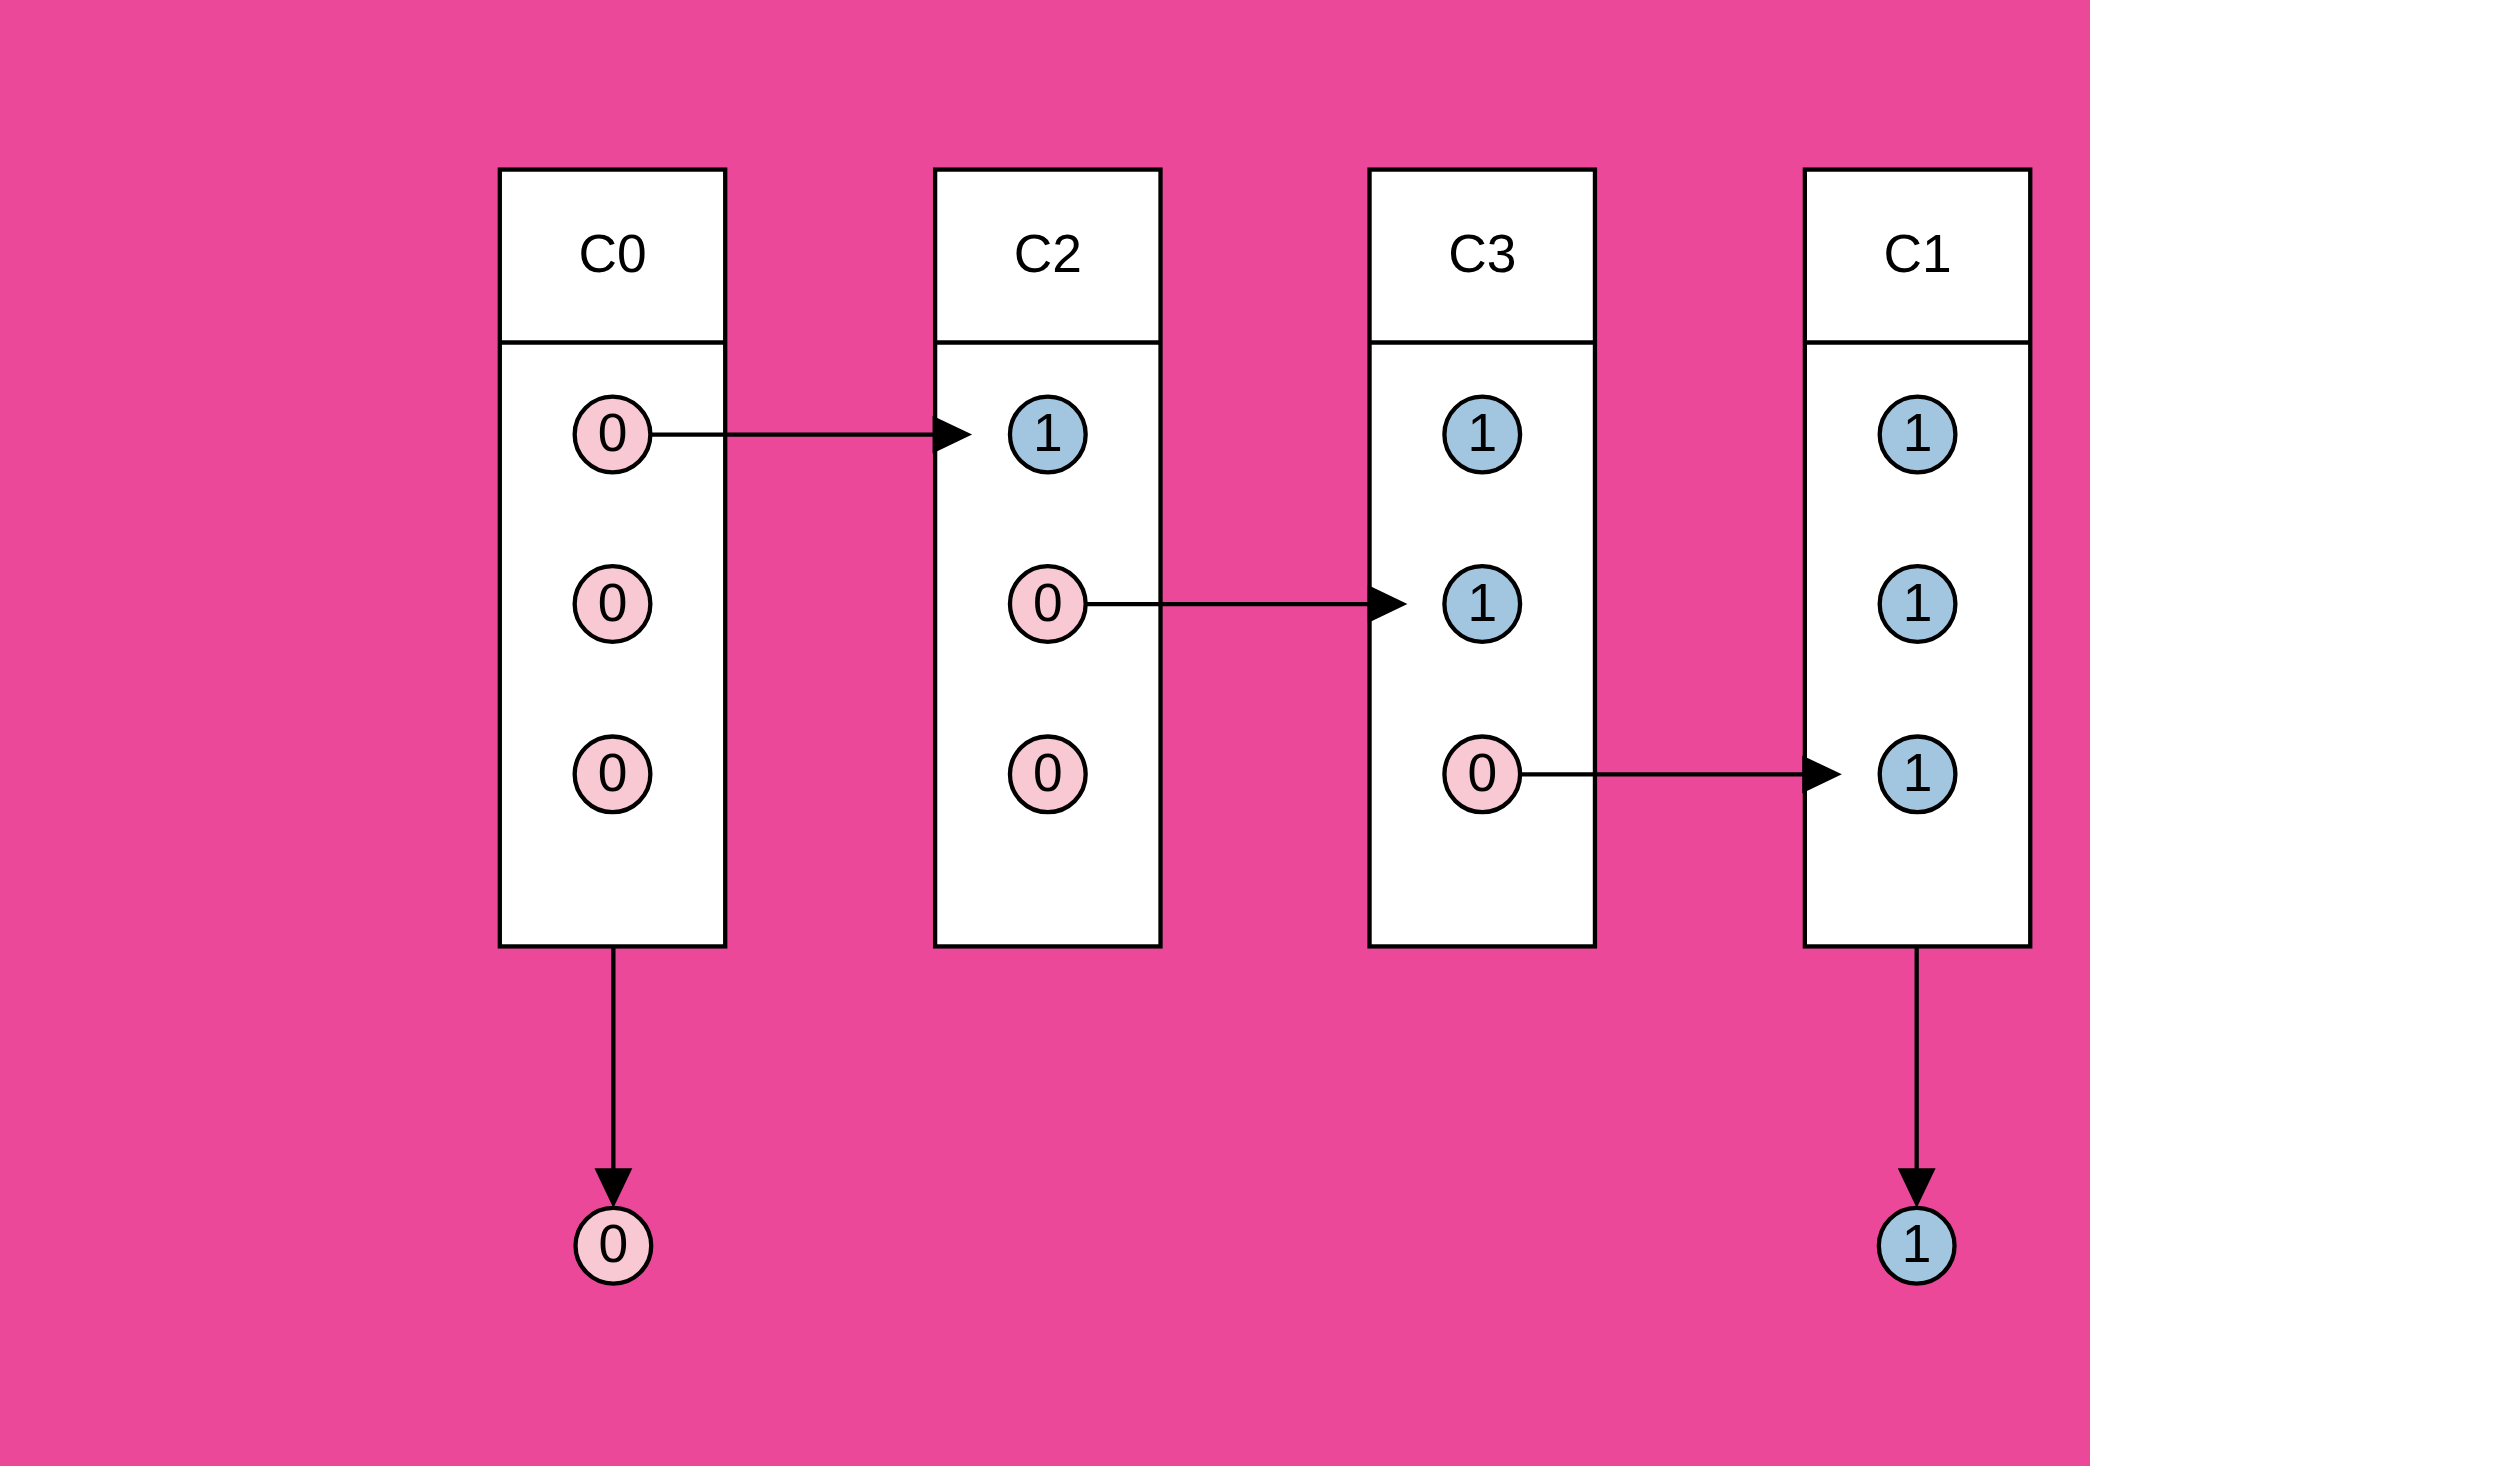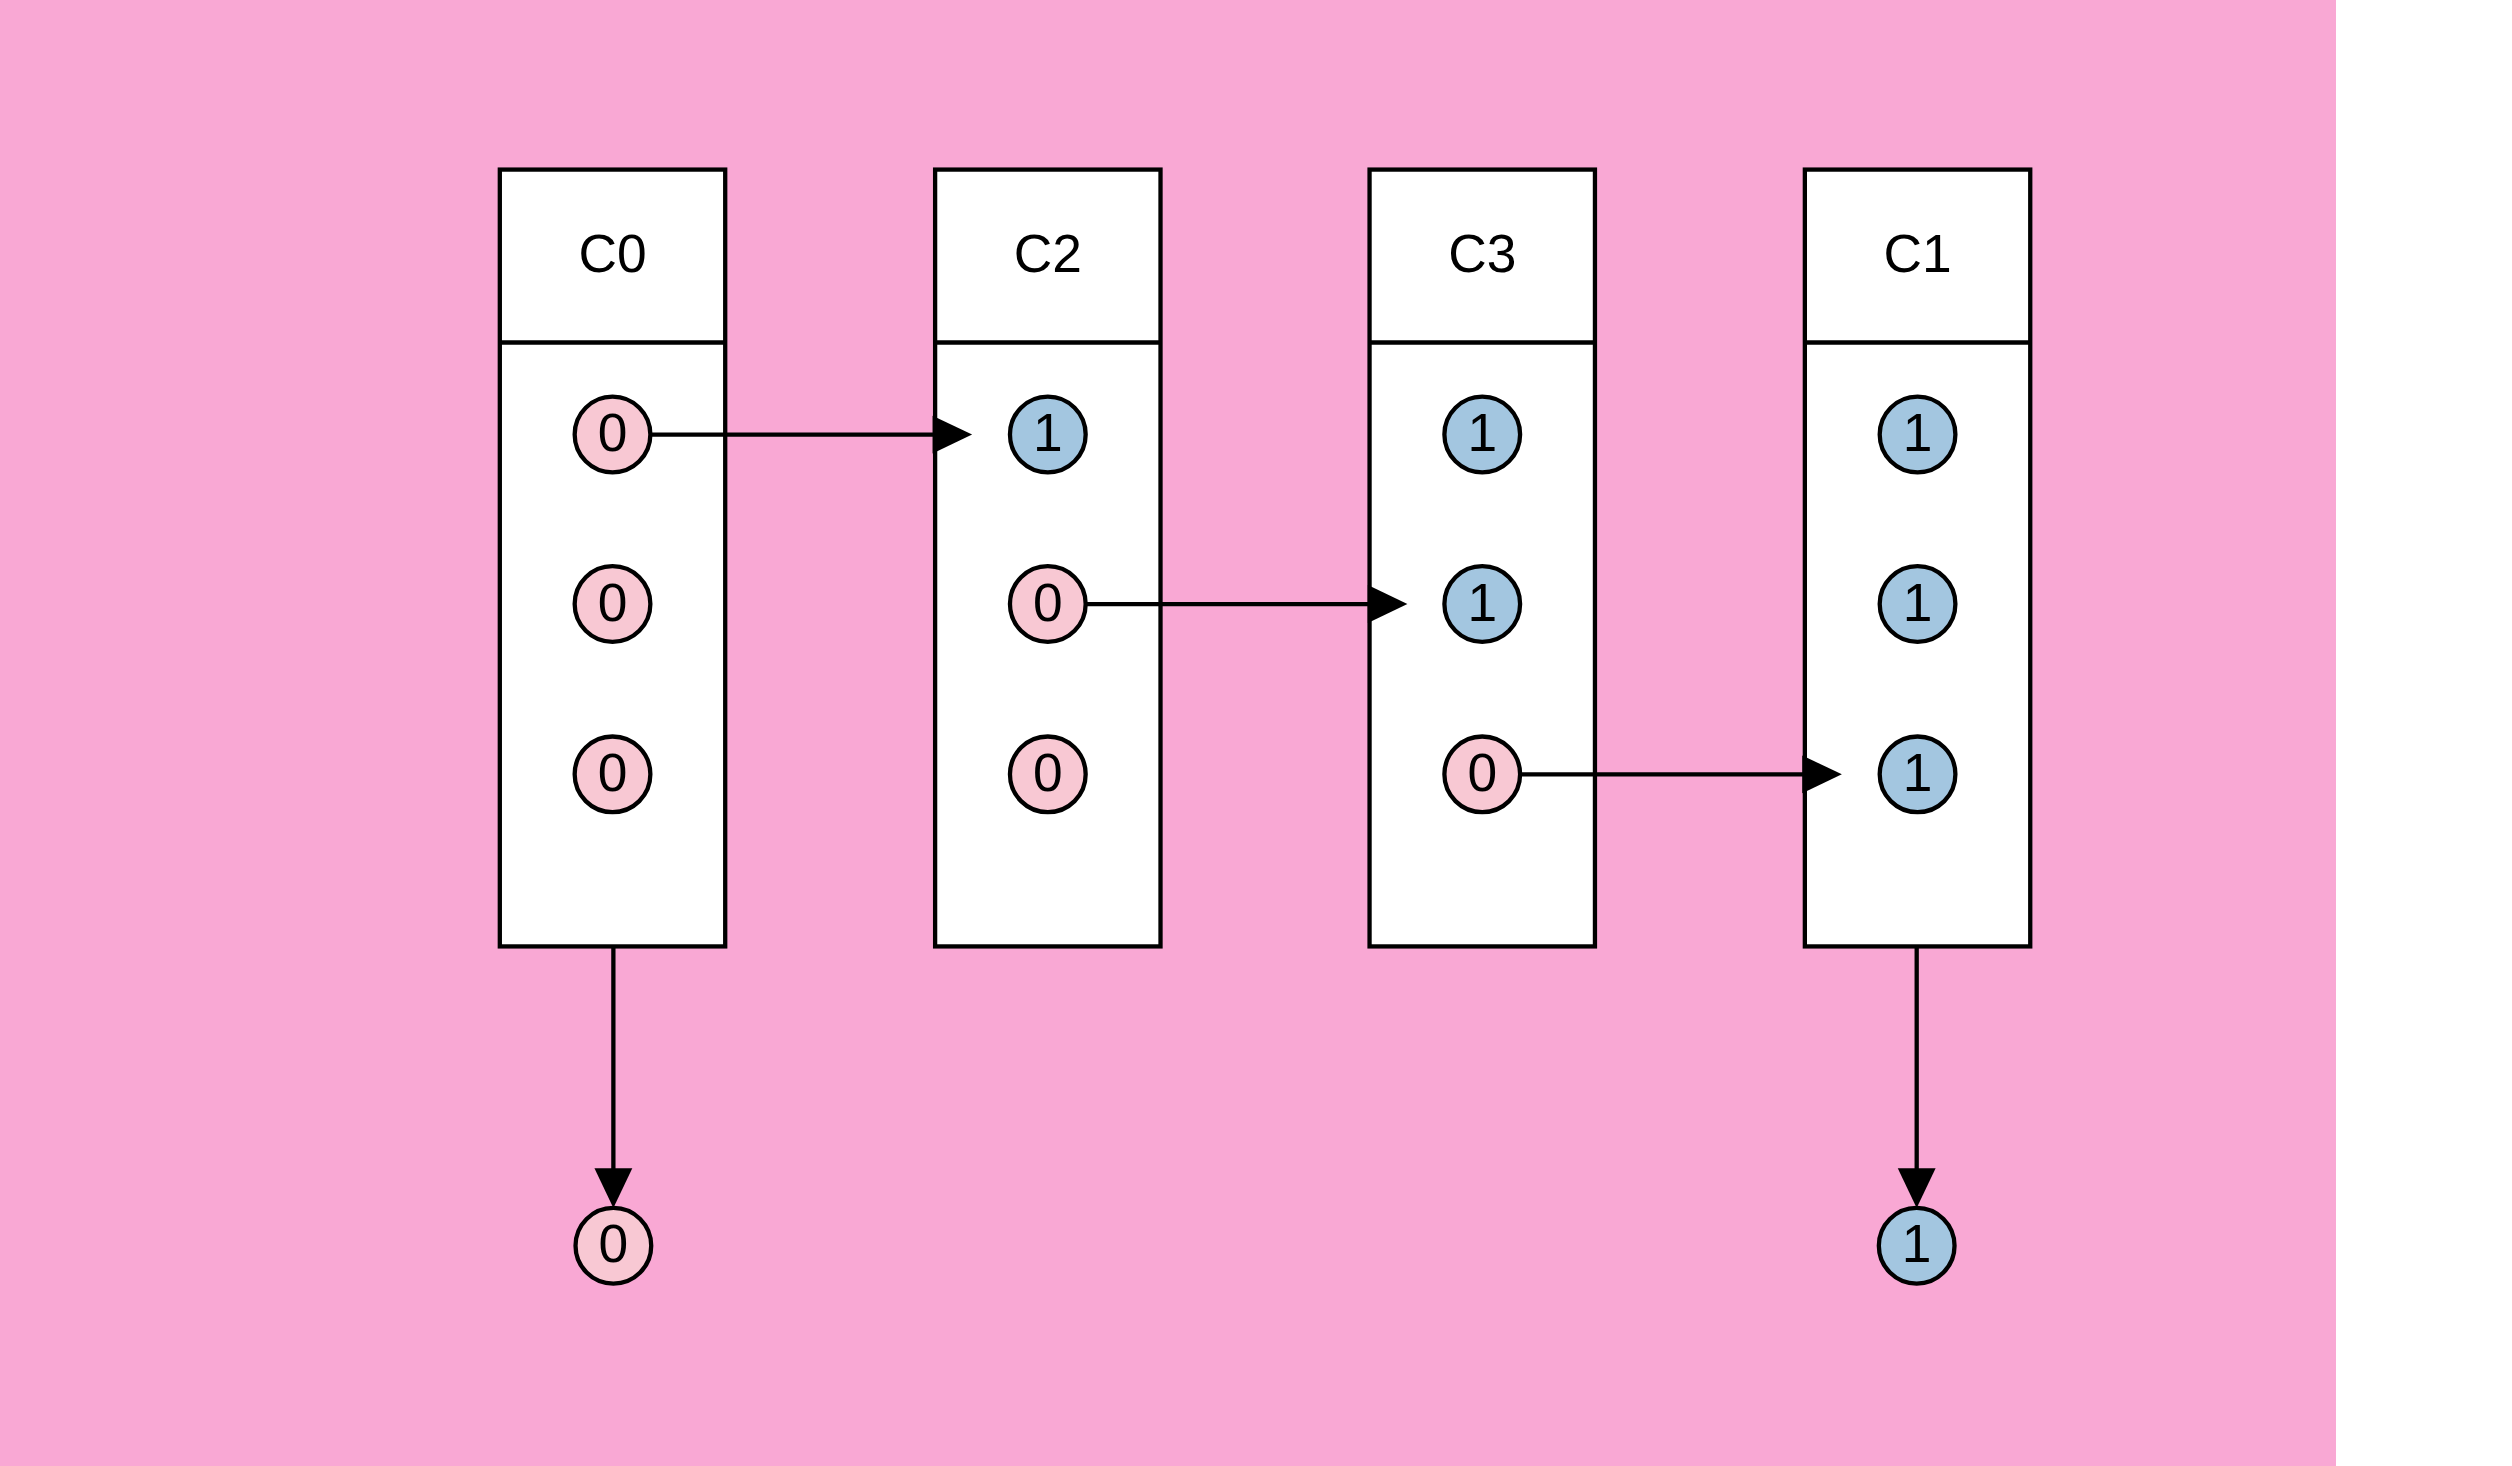--- a/index.html
+++ b/index.html
@@ -5,23 +5,23 @@
   html, body {
     margin: 0;
     padding: 0;
     background: #ffffff;
   }
   body {
     font-family: "Liberation Sans", sans-serif;
   }
   #stage {
     position: relative;
-    width: 2336px;
+    width: 2090px;
     height: 1467px;
-    background: #f9a8d4;
+    background: #ec4899;
     overflow: hidden;
   }
   #diagram-svg {
     position: absolute;
     top: 0;
     left: 0;
     width: 2512px;
     height: 1467px;
     display: block;
   }

